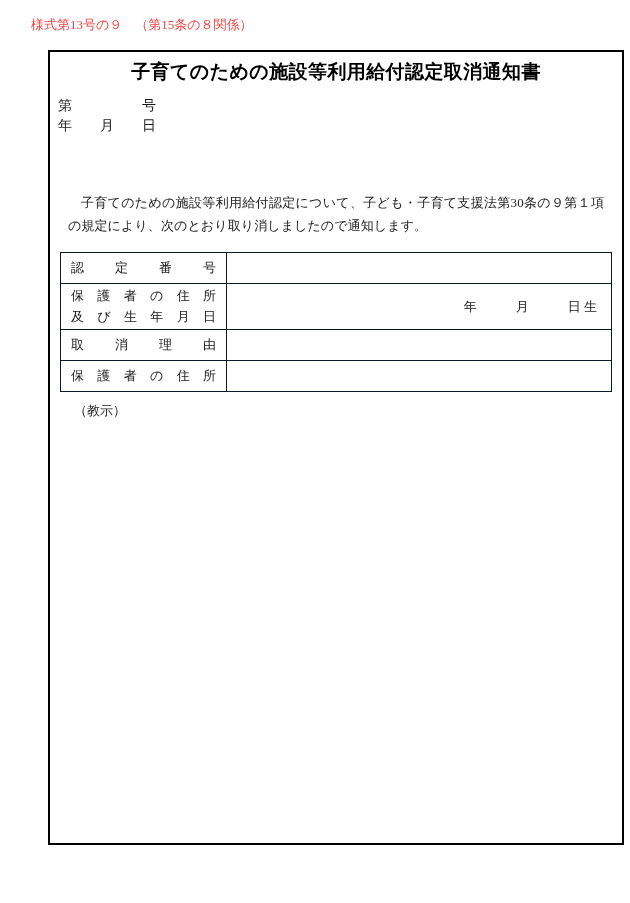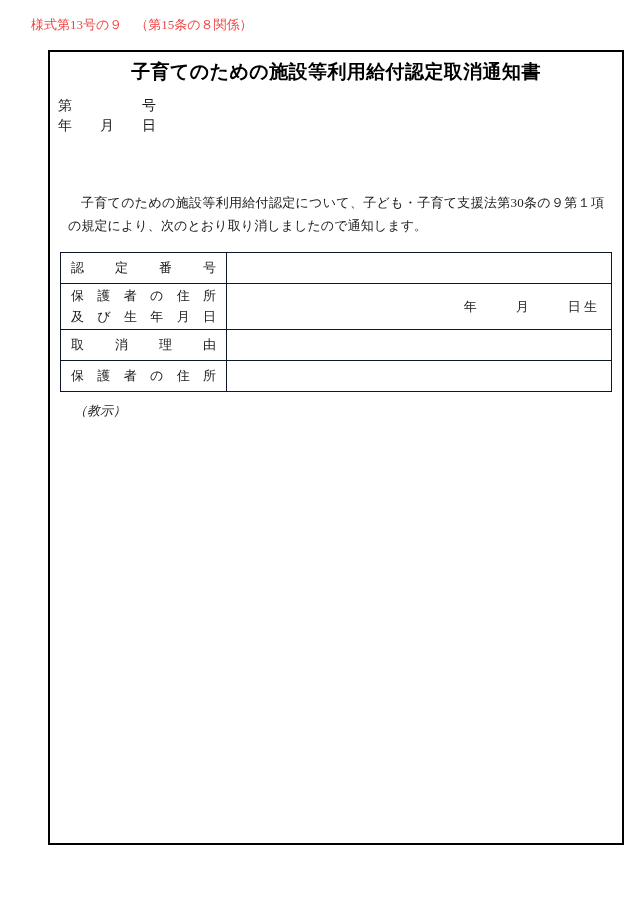--- a/index.html
+++ b/index.html
@@ -150,21 +150,20 @@
   .cell-value.mid {
     text-align: left;
     padding-left: 96px;
   }
 
   
   .notice-area {
     margin: 0 2px;
     padding: 10px 0 0 14px;
     font-size: 13px;
-    font-style: italic;
   }
   .notice-label {
     white-space: pre;
   }
 </style>
 </head>
 <body>
 
 <div class="form-number">様式第13号の９　（第15条の８関係）</div>
 

